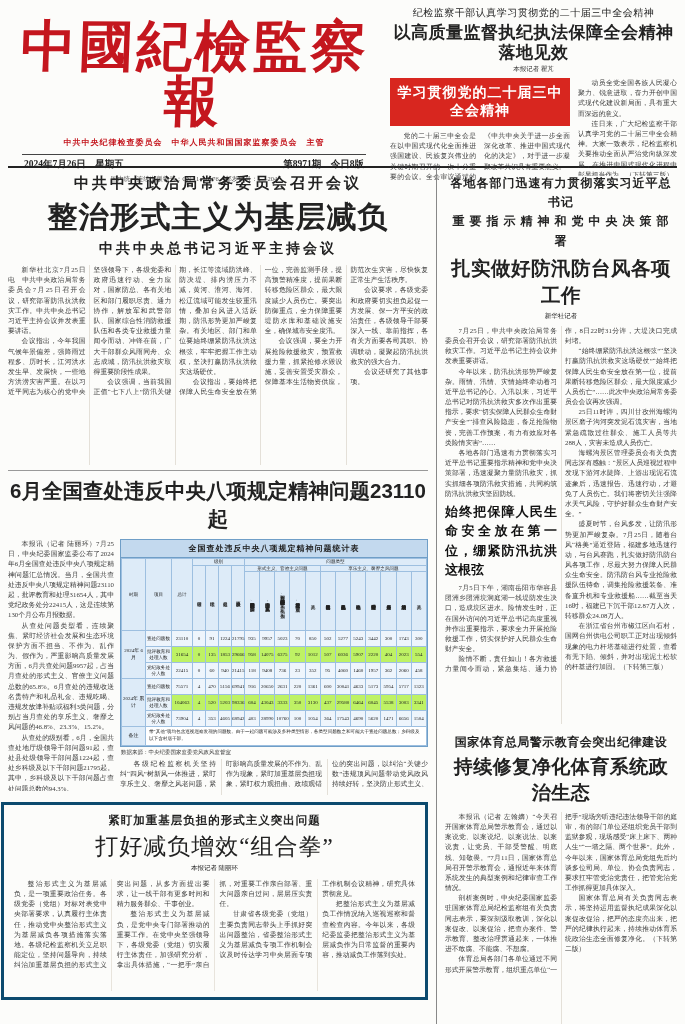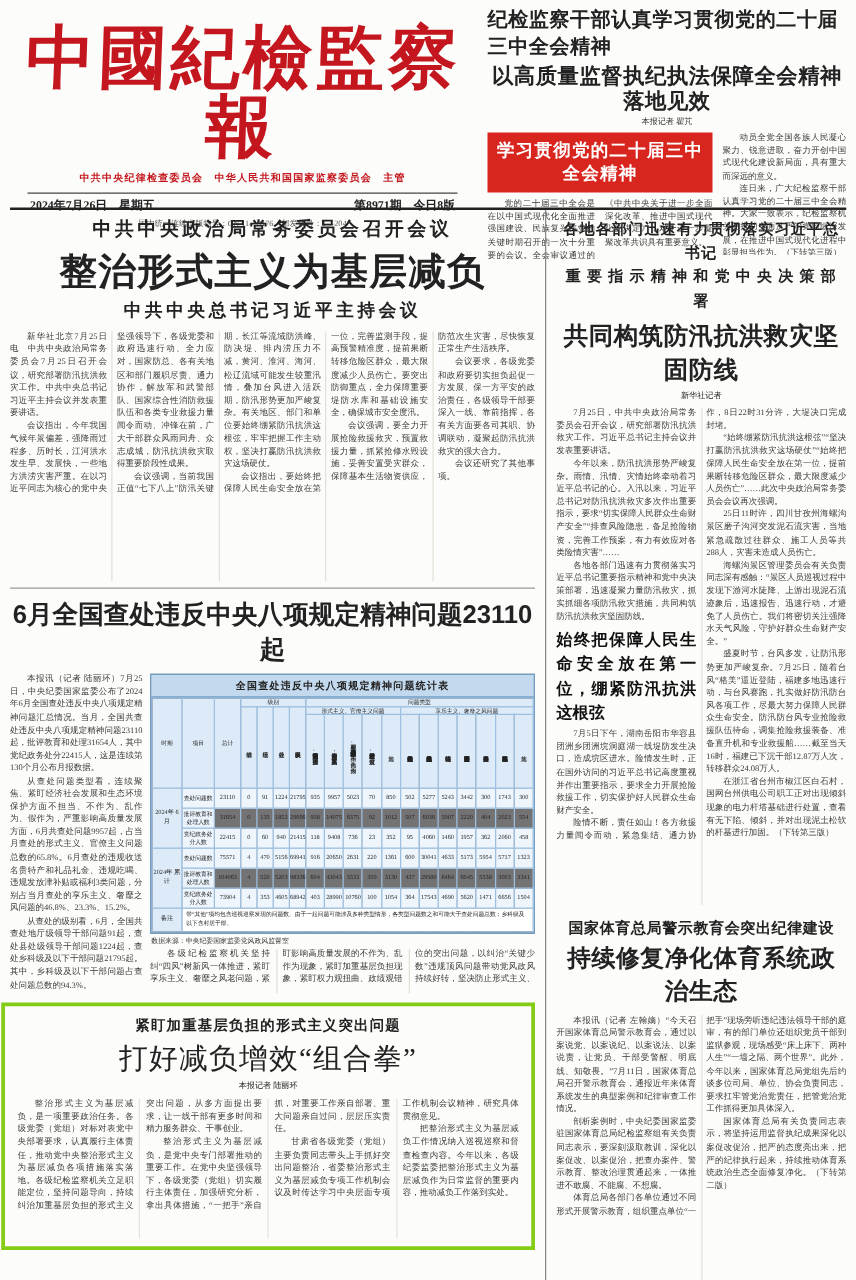--- a/index.html
+++ b/index.html
@@ -8,21 +8,21 @@
   
   .header-band{display:flex;height:160px;}
   .masthead{width:372px;text-align:center;padding-top:14px;box-sizing:border-box;}
   .masthead-title{font-size:55px;font-weight:bold;color:#c4161e;letter-spacing:3px;line-height:1.0;
                   font-family:"DejaVu Serif",serif;transform:skewX(-2deg);}
   .supervisor{color:#c4161e;font-size:8px;margin-top:9px;letter-spacing:1px;font-weight:bold;}
   .dateline{display:flex;justify-content:space-between;border-top:1px solid #444;margin:6px 14px 0;
             padding:3px 2px 0;font-size:9.5px;font-weight:bold;}
   .pubcode{font-size:6.5px;color:#555;margin-top:4px;}
   .top-right{flex:1;padding:2px 0 0 10px;box-sizing:border-box;}
-  .tr-kicker{font-size:16px;font-weight:bold;letter-spacing:0.5px;font-family:"Liberation Sans",sans-serif;}
+  .tr-kicker{font-size:10px;font-weight:normal;text-align:center;letter-spacing:0.5px;font-family:"Liberation Sans",sans-serif;}
   .tr-headline{font-size:17px;font-weight:bold;text-align:center;margin-top:3px;line-height:1.15;letter-spacing:0.5px;}
   .tr-byline{font-size:6.5px;text-align:center;margin:3px 0 4px;color:#333;}
   .tr-content{display:flex;gap:8px;height:98px;}
   .tr-left{width:180px;}
   .banner{background:#d8261f;color:#fff;font-weight:bold;font-size:14px;text-align:center;
           padding:6px 2px;letter-spacing:1px;font-family:"Liberation Sans",sans-serif;}
   .tr-below{margin-top:5px;column-count:2;column-gap:8px;height:58px;overflow:hidden;}
   .tr-side{flex:1;height:98px;overflow:hidden;}
   
   .bt{font-size:6.8px;line-height:1.5;text-align:justify;color:#3a3a3a;}
@@ -41,37 +41,37 @@
   .rl-kicker{text-align:center;font-weight:bold;font-size:12px;line-height:1.6;letter-spacing:1px;}
   .rl-headline{text-align:center;font-weight:bold;font-size:19.5px;margin:4px 0 1px;letter-spacing:0.5px;}
   .rl-byline{text-align:center;font-size:6.5px;margin:3px 0 5px;}
   .rl-body{column-count:2;column-gap:8px;column-rule:1px solid #e4e0d8;height:398px;overflow:hidden;}
   
   .stats-section{border-top:1px solid #999;margin-top:5px;padding-top:6px;}
   .stats-headline{text-align:center;font-size:20.5px;font-weight:bold;font-family:"Liberation Sans",sans-serif;}
   .stats-row{display:flex;margin-top:6px;}
   .stats-left{width:112px;height:252px;overflow:hidden;box-sizing:border-box;padding-right:6px;}
   .stats-main{flex:1;}
-  .tbl-wrap{border:1.5px solid #6f9ec7;background:#737373;}
+  .tbl-wrap{border:1.5px solid #6f9ec7;background:#bef264;}
   .t-title{background:#c3d9ee;font-weight:bold;font-size:8px;text-align:center;padding:3px 0;
            letter-spacing:1px;border-bottom:1px solid #6f9ec7;}
   table.stats{border-collapse:collapse;width:100%;table-layout:fixed;}
   table.stats th,table.stats td{border:0.5px solid #9dbfe0;padding:0;text-align:center;font-weight:normal;}
   table.stats th{background:#ddebf8;font-size:4.6px;line-height:1.2;}
   th.vcell{writing-mode:vertical-rl;font-size:4.2px;height:58px;padding:1px 0;}
   td.pcell{background:#ddebf8;font-size:5px;line-height:1.3;}
   td.icell{background:#eaf3fb;font-size:4.6px;line-height:1.2;padding:1px;}
   td.vcal{font-size:5px;height:15px;}
   tr.stripe td.vcal,tr.stripe td.icell{background:#eef5fc;}
   tr.noterow td{font-size:4.6px;text-align:left;padding:2px 3px;line-height:1.5;background:#fff;}
   tr.noterow td.nl{text-align:center;background:#ddebf8;font-size:5px;}
   .t-source{font-size:5.5px;margin:2px 1px 3px;color:#333;}
   .stats-below{column-count:3;column-gap:10px;column-rule:1px solid #e4e0d8;height:36px;overflow:hidden;margin-top:3px;}
   
-  .burden-box{border:3px solid #84cc16;margin:7px 0 0 -7px;padding:8px 10px 6px;box-sizing:border-box;}
+  .burden-box{border:3px solid #0c4a6e;margin:7px 0 0 -7px;padding:8px 10px 6px;box-sizing:border-box;}
   .burden-kicker{text-align:center;font-size:11.5px;font-weight:bold;letter-spacing:1px;}
   .burden-headline{text-align:center;font-size:23px;font-weight:normal;margin:3px 0 1px;letter-spacing:1px;}
   .burden-byline{text-align:center;font-size:6.5px;margin:2px 0 6px;}
   .burden-body{column-count:4;column-gap:10px;column-rule:1px solid #e8e4dc;height:112px;overflow:hidden;}
   
   .sports-section{margin-top:10px;}
   .sports-kicker{text-align:center;font-weight:bold;font-size:12px;letter-spacing:0.5px;}
   .sports-headline{text-align:center;font-weight:bold;font-size:19px;margin:3px 0 6px;letter-spacing:0.5px;}
   .sports-body{column-count:2;column-gap:8px;column-rule:1px solid #e4e0d8;height:258px;overflow:hidden;}
 </style>
@@ -344,21 +344,21 @@
 
     </div>
 
     <div class="right-col">
 
       <div>
         <div class="rl-kicker">
           <div>各地各部门迅速有力贯彻落实习近平总书记</div>
           <div>重 要 指 示 精 神 和 党 中 央 决 策 部 署</div>
         </div>
-        <div class="rl-headline">共同构筑防汛抗洪救灾坚固防线</div>
+        <div class="rl-headline">扎实做好防汛防台风各项工作</div>
         <div class="rl-byline">新华社记者</div>
         <div class="rl-body bt">
             <p>7月25日，中共中央政治局常务委员会召开会议，研究部署防汛抗洪救灾工作。习近平总书记主持会议并发表重要讲话。</p>
             <p>今年以来，防汛抗洪形势严峻复杂。雨情、汛情、灾情始终牵动着习近平总书记的心。入汛以来，习近平总书记对防汛抗洪救灾多次作出重要指示，要求“切实保障人民群众生命财产安全”“排查风险隐患，备足抢险物资，完善工作预案，有力有效应对各类险情灾害”……</p>
             <p>各地各部门迅速有力贯彻落实习近平总书记重要指示精神和党中央决策部署，迅速凝聚力量防汛救灾，抓实抓细各项防汛救灾措施，共同构筑防汛抗洪救灾坚固防线。</p>
             <p class="subhead">始终把保障人民生命安全放在第一位，绷紧防汛抗洪这根弦</p>
             <p>7月5日下午，湖南岳阳市华容县团洲乡团洲垸洞庭湖一线堤防发生决口，造成垸区进水。险情发生时，正在国外访问的习近平总书记高度重视并作出重要指示，要求全力开展抢险救援工作，切实保护好人民群众生命财产安全。</p>
             <p>险情不断，责任如山！各方救援力量闻令而动，紧急集结、通力协作，8日22时31分许，大堤决口完成封堵。</p>
             <p>“始终绷紧防汛抗洪这根弦”“坚决打赢防汛抗洪救灾这场硬仗”“始终把保障人民生命安全放在第一位，提前果断转移危险区群众，最大限度减少人员伤亡”……此次中央政治局常务委员会会议再次强调。</p>
             <p>25日11时许，四川甘孜州海螺沟景区磨子沟河突发泥石流灾害，当地紧急疏散过往群众、施工人员等共288人，灾害未造成人员伤亡。</p>

